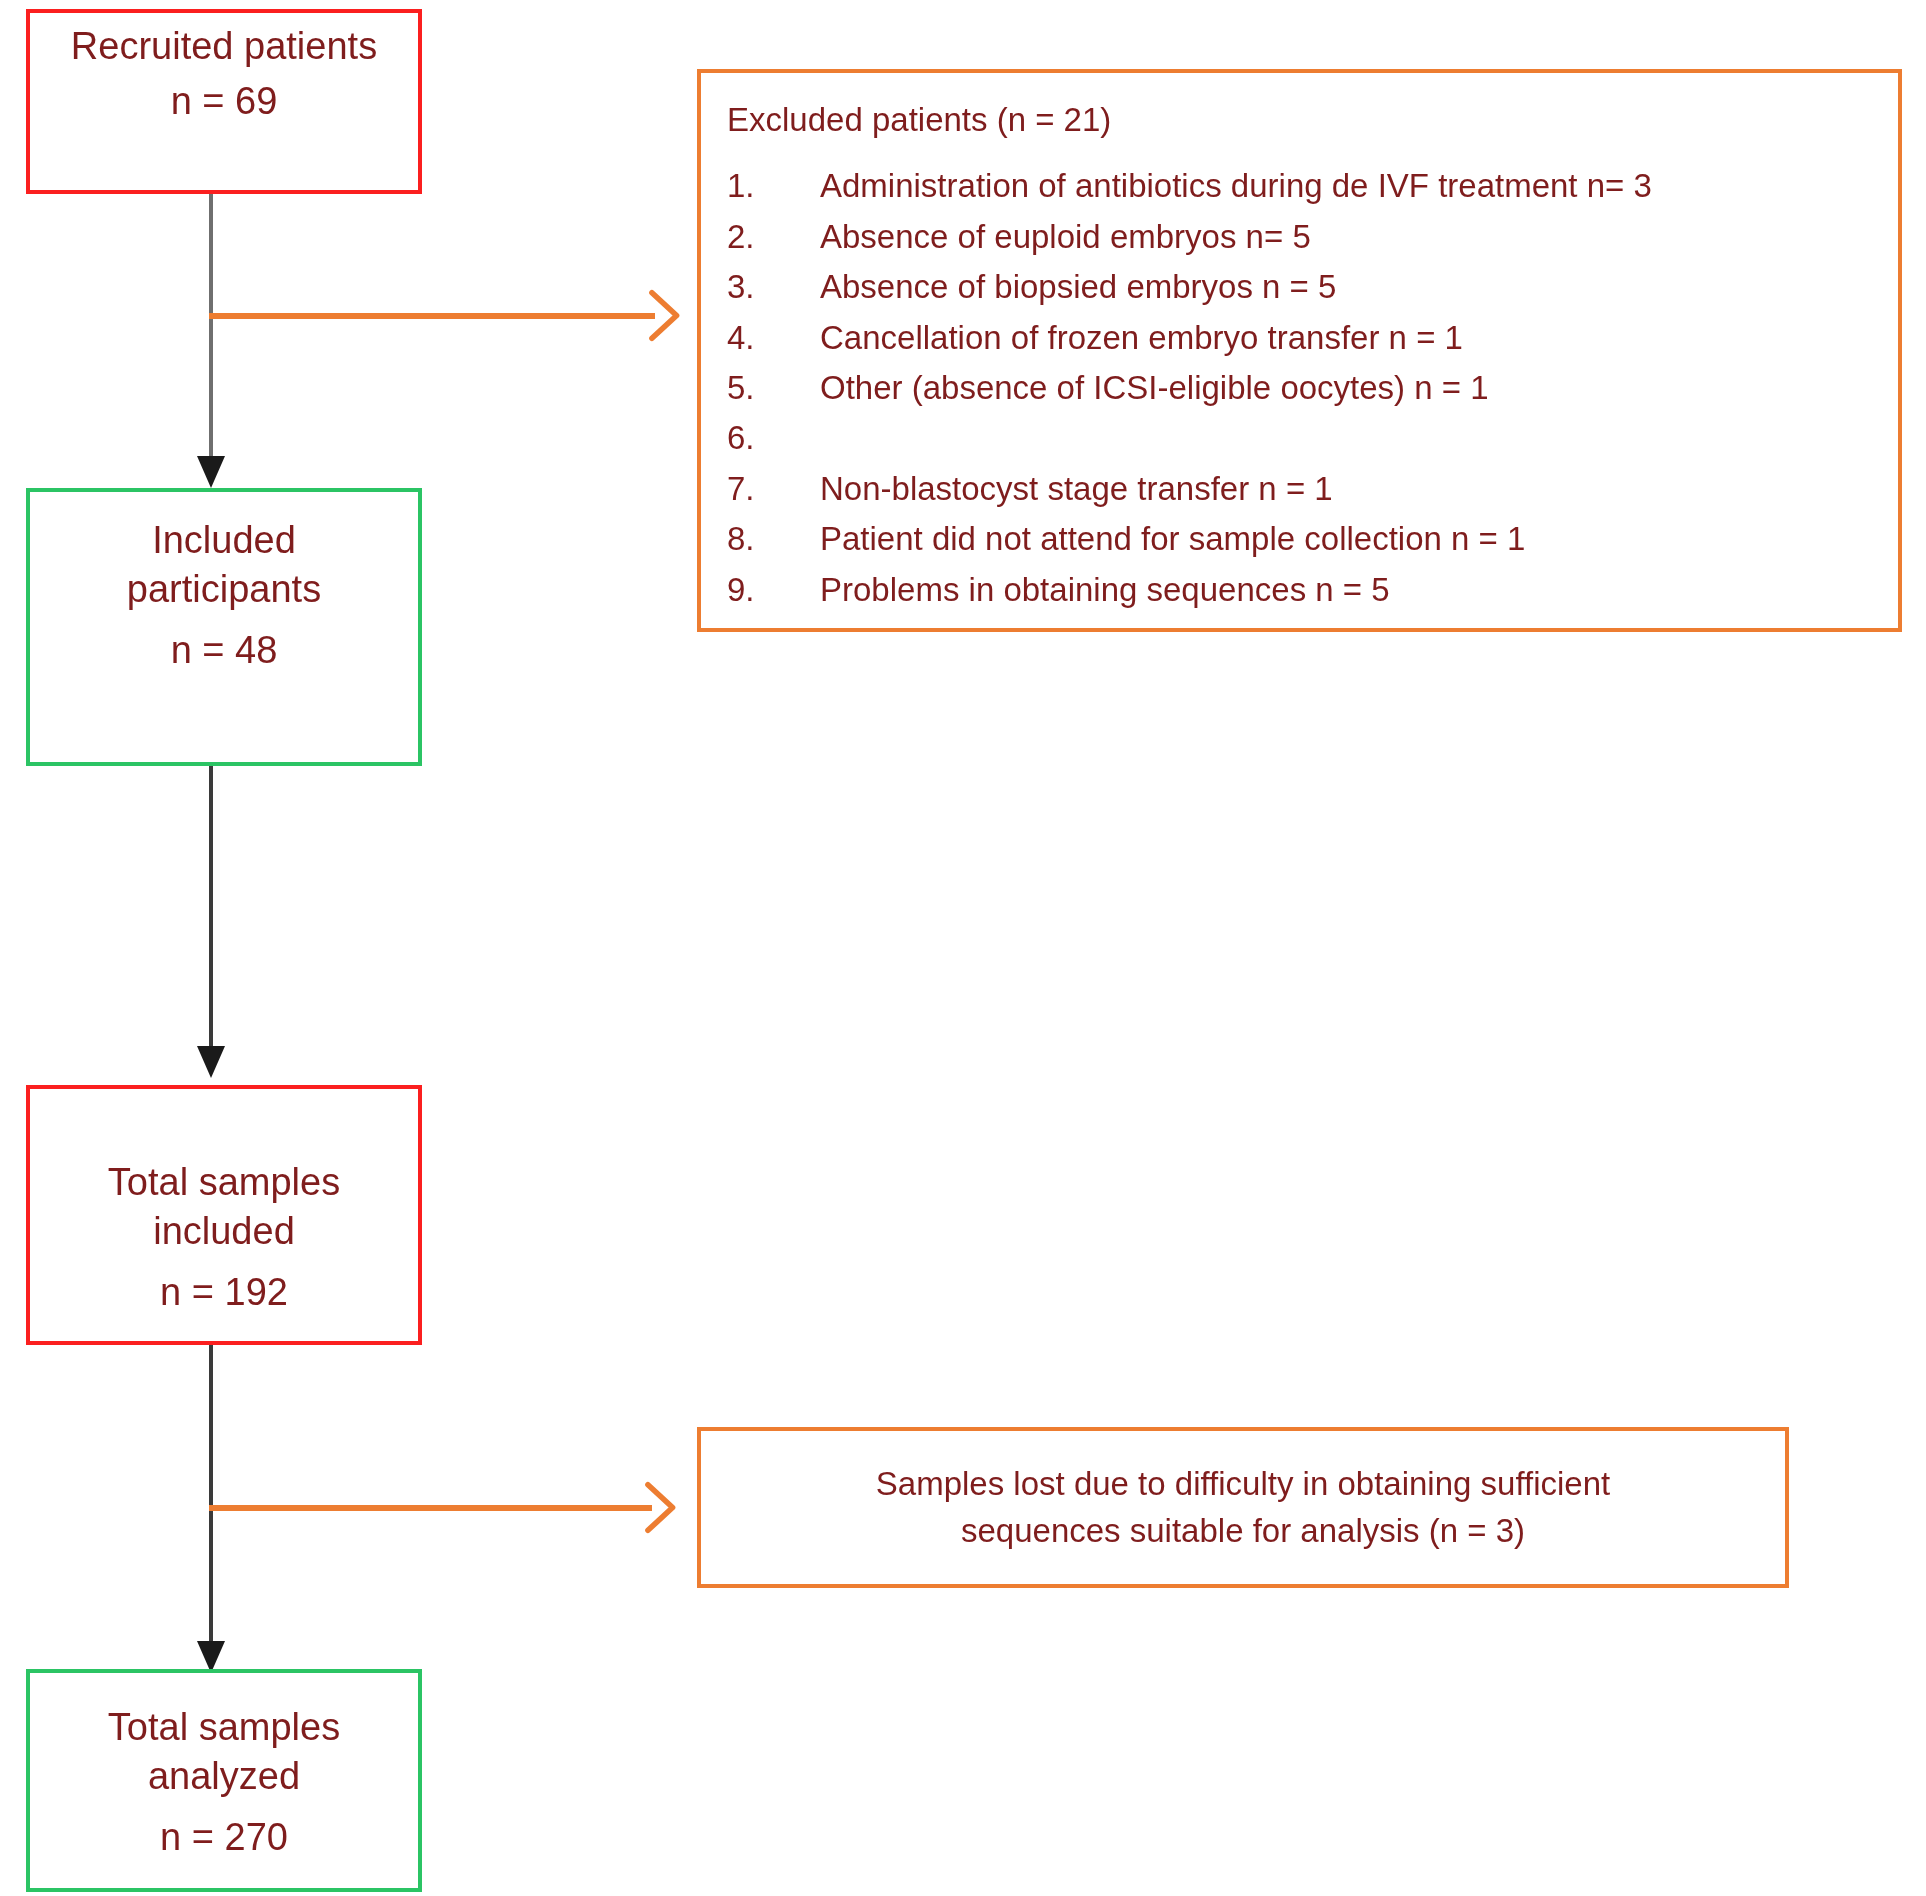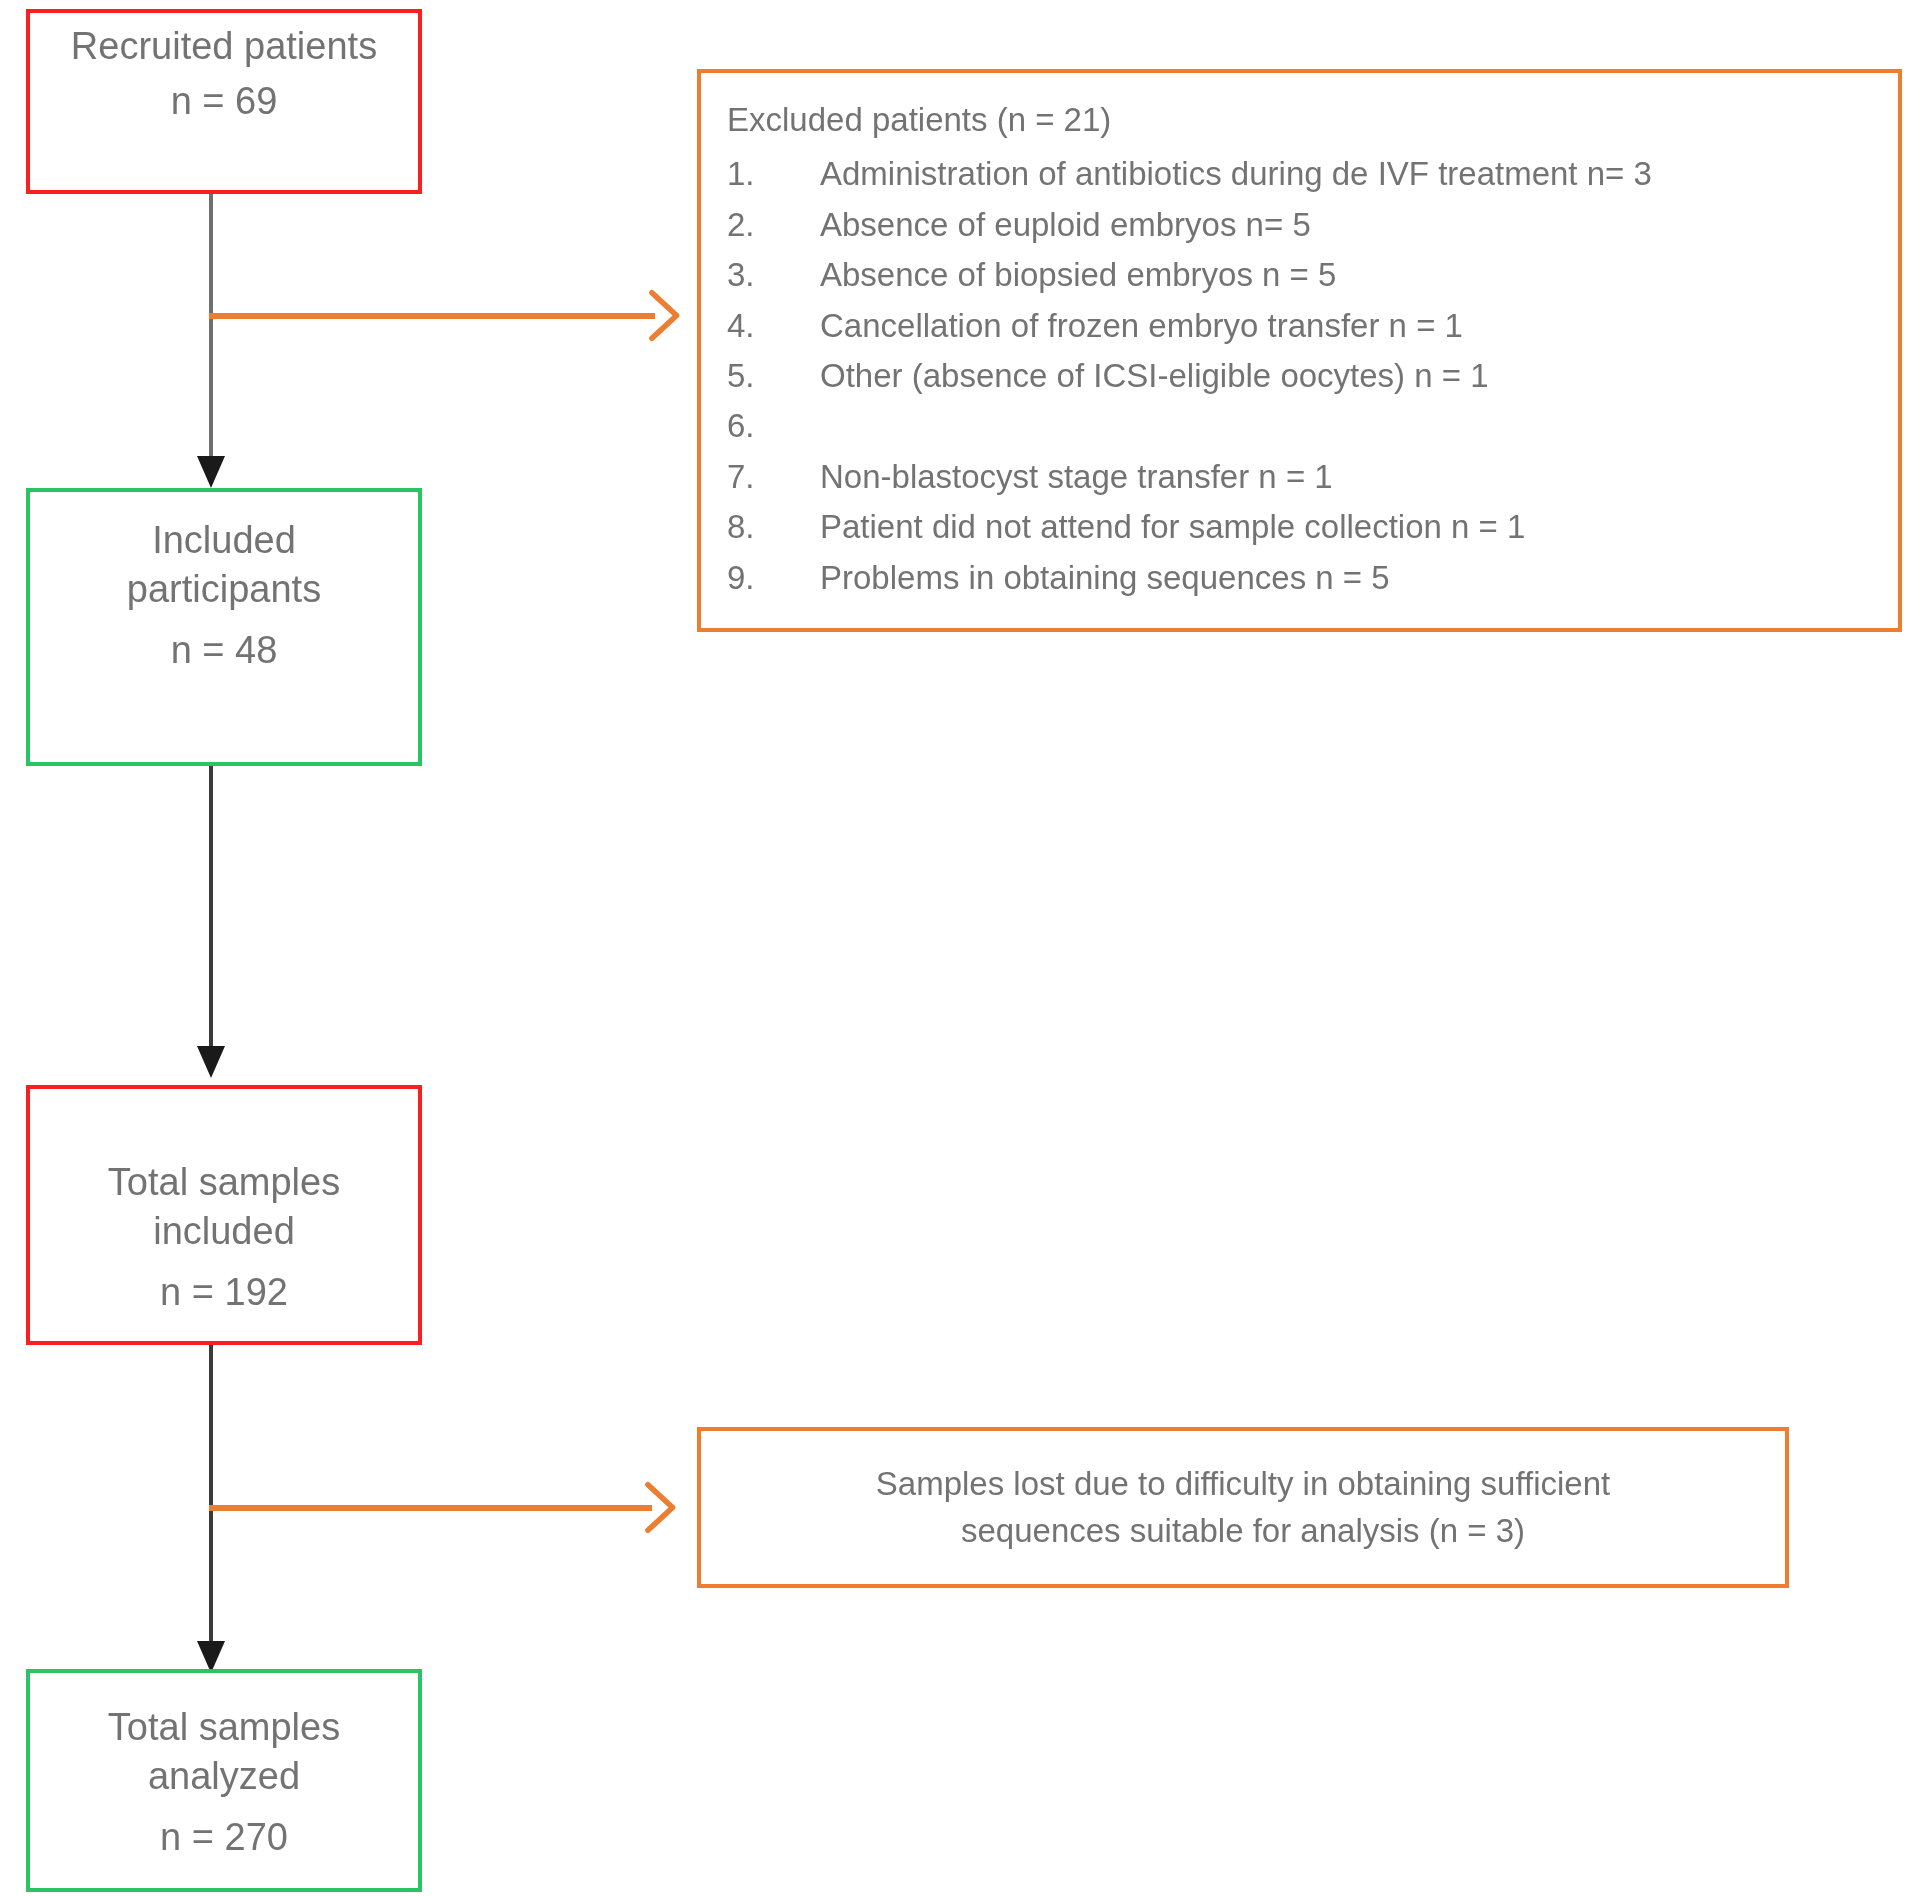--- a/index.html
+++ b/index.html
@@ -20,21 +20,21 @@
   
   .node {
     position: absolute;
     box-sizing: border-box;
     background: #ffffff;
     display: flex;
     flex-direction: column;
     align-items: center;
     justify-content: center;
     text-align: center;
-    color: #737373;
+    color: #7f1d1d;
   }
   .node .line {
     display: block;
     white-space: nowrap;
   }
   .node .nline { margin-top: 0.30em; }
 
   .box-red   { border: 4.3px solid #fb1f1f; }
   .box-green { border: 4.3px solid #2bc464; }
   .box-orange{ border: 4.3px solid #ed7d31; }
@@ -64,21 +64,21 @@
   
   #node-excluded {
     left: 697px; top: 69px; width: 1205px; height: 563px;
     align-items: flex-start; justify-content: flex-start;
     text-align: left;
     padding: 28.4px 0 0 26px;
     font-size: 33px;
   }
   #node-excluded .exc-title {
     display: block;
-    margin-bottom: 16px;
+    margin-bottom: 28px;
     white-space: nowrap;
   }
   #node-excluded ol {
     margin: 0;
     padding: 0;
     list-style: none;
   }
   #node-excluded li {
     display: flex;
     align-items: baseline;

